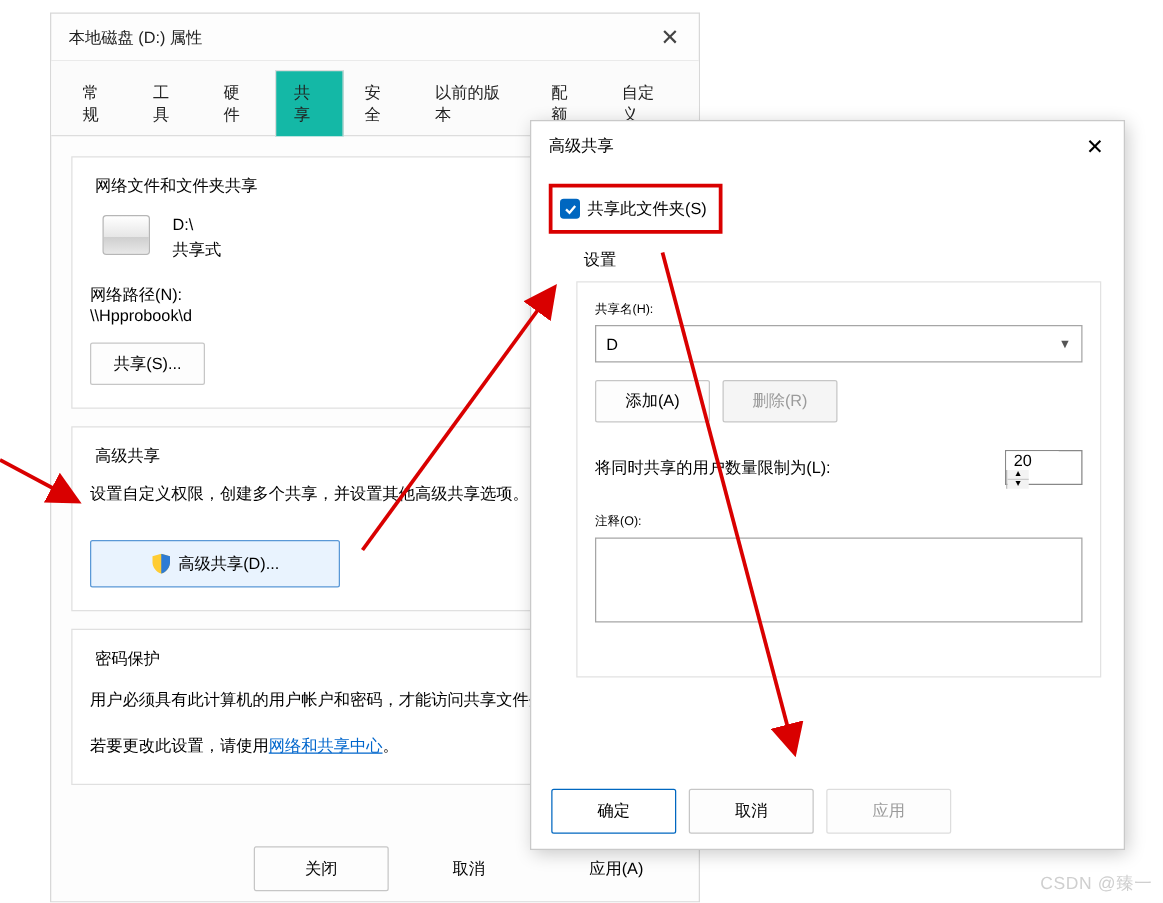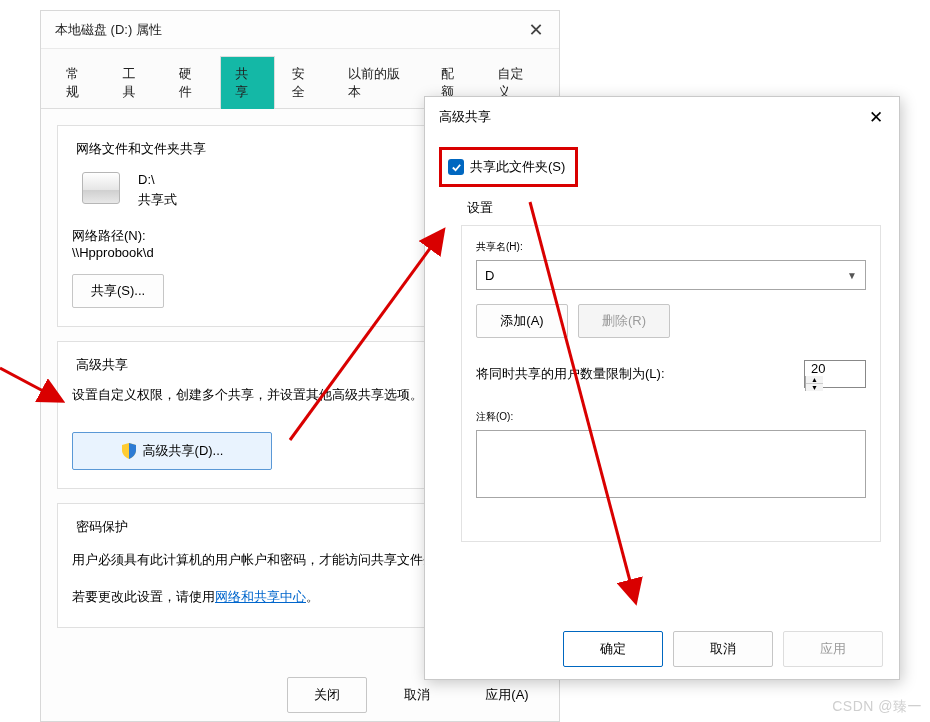--- a/index.html
+++ b/index.html
@@ -118,21 +118,21 @@
     .shield-icon svg { width:16px;height:16px;display:block;}
     .pass-protect-text { margin-top: 8px; font-size: 13px; line-height: 1.8;}
     .link { color: #0066cc; text-decoration: underline; cursor: pointer;}
     .bottom-buttons {
       position: absolute;
       bottom: 8px;
       right: 12px;
       display: flex;
       gap: 10px;
     }
-    .bottom-buttons .btn { width: 80px; padding: 8px 0;}
+    .bottom-buttons .btn { width: 108px; padding: 8px 0;}
 
     
     .adv-dialog {
       position: absolute;
       left: 424px;
       top: 96px;
       width: 476px;
       height: 584px;
       background: #fff;
       border: 1px solid #c9c9c9;
@@ -209,21 +209,21 @@
       width:100%; height:68px;
       border:1px solid #a6a6a6;
       margin-bottom: 22px;
       resize:none;
       font-family:inherit;
     }
     .perm-row { display:flex; gap:20px;}
     .perm-row .btn { width:108px; padding:7px 0;}
     .adv-bottom {
       position:absolute; bottom:12px; right:16px; left:16px;
-      display:flex; justify-content:flex-end; gap:10px;
+      display:flex; gap:10px;
     }
     .adv-bottom .btn { width:100px; padding:8px 0;}
     .btn.primary-outline { border-color:#0067c0; background:#fff; color:#000;}
     .btn.ghost { color:#9b9b9b;}
 
     
     .annot-svg { position:absolute; left:0; top:0; width:930px; height:722px; pointer-events:none;}
     .watermark {
       position:absolute; right:8px; bottom:6px;
       color:#cfcfcf; font-size:14px; letter-spacing:0.5px;

